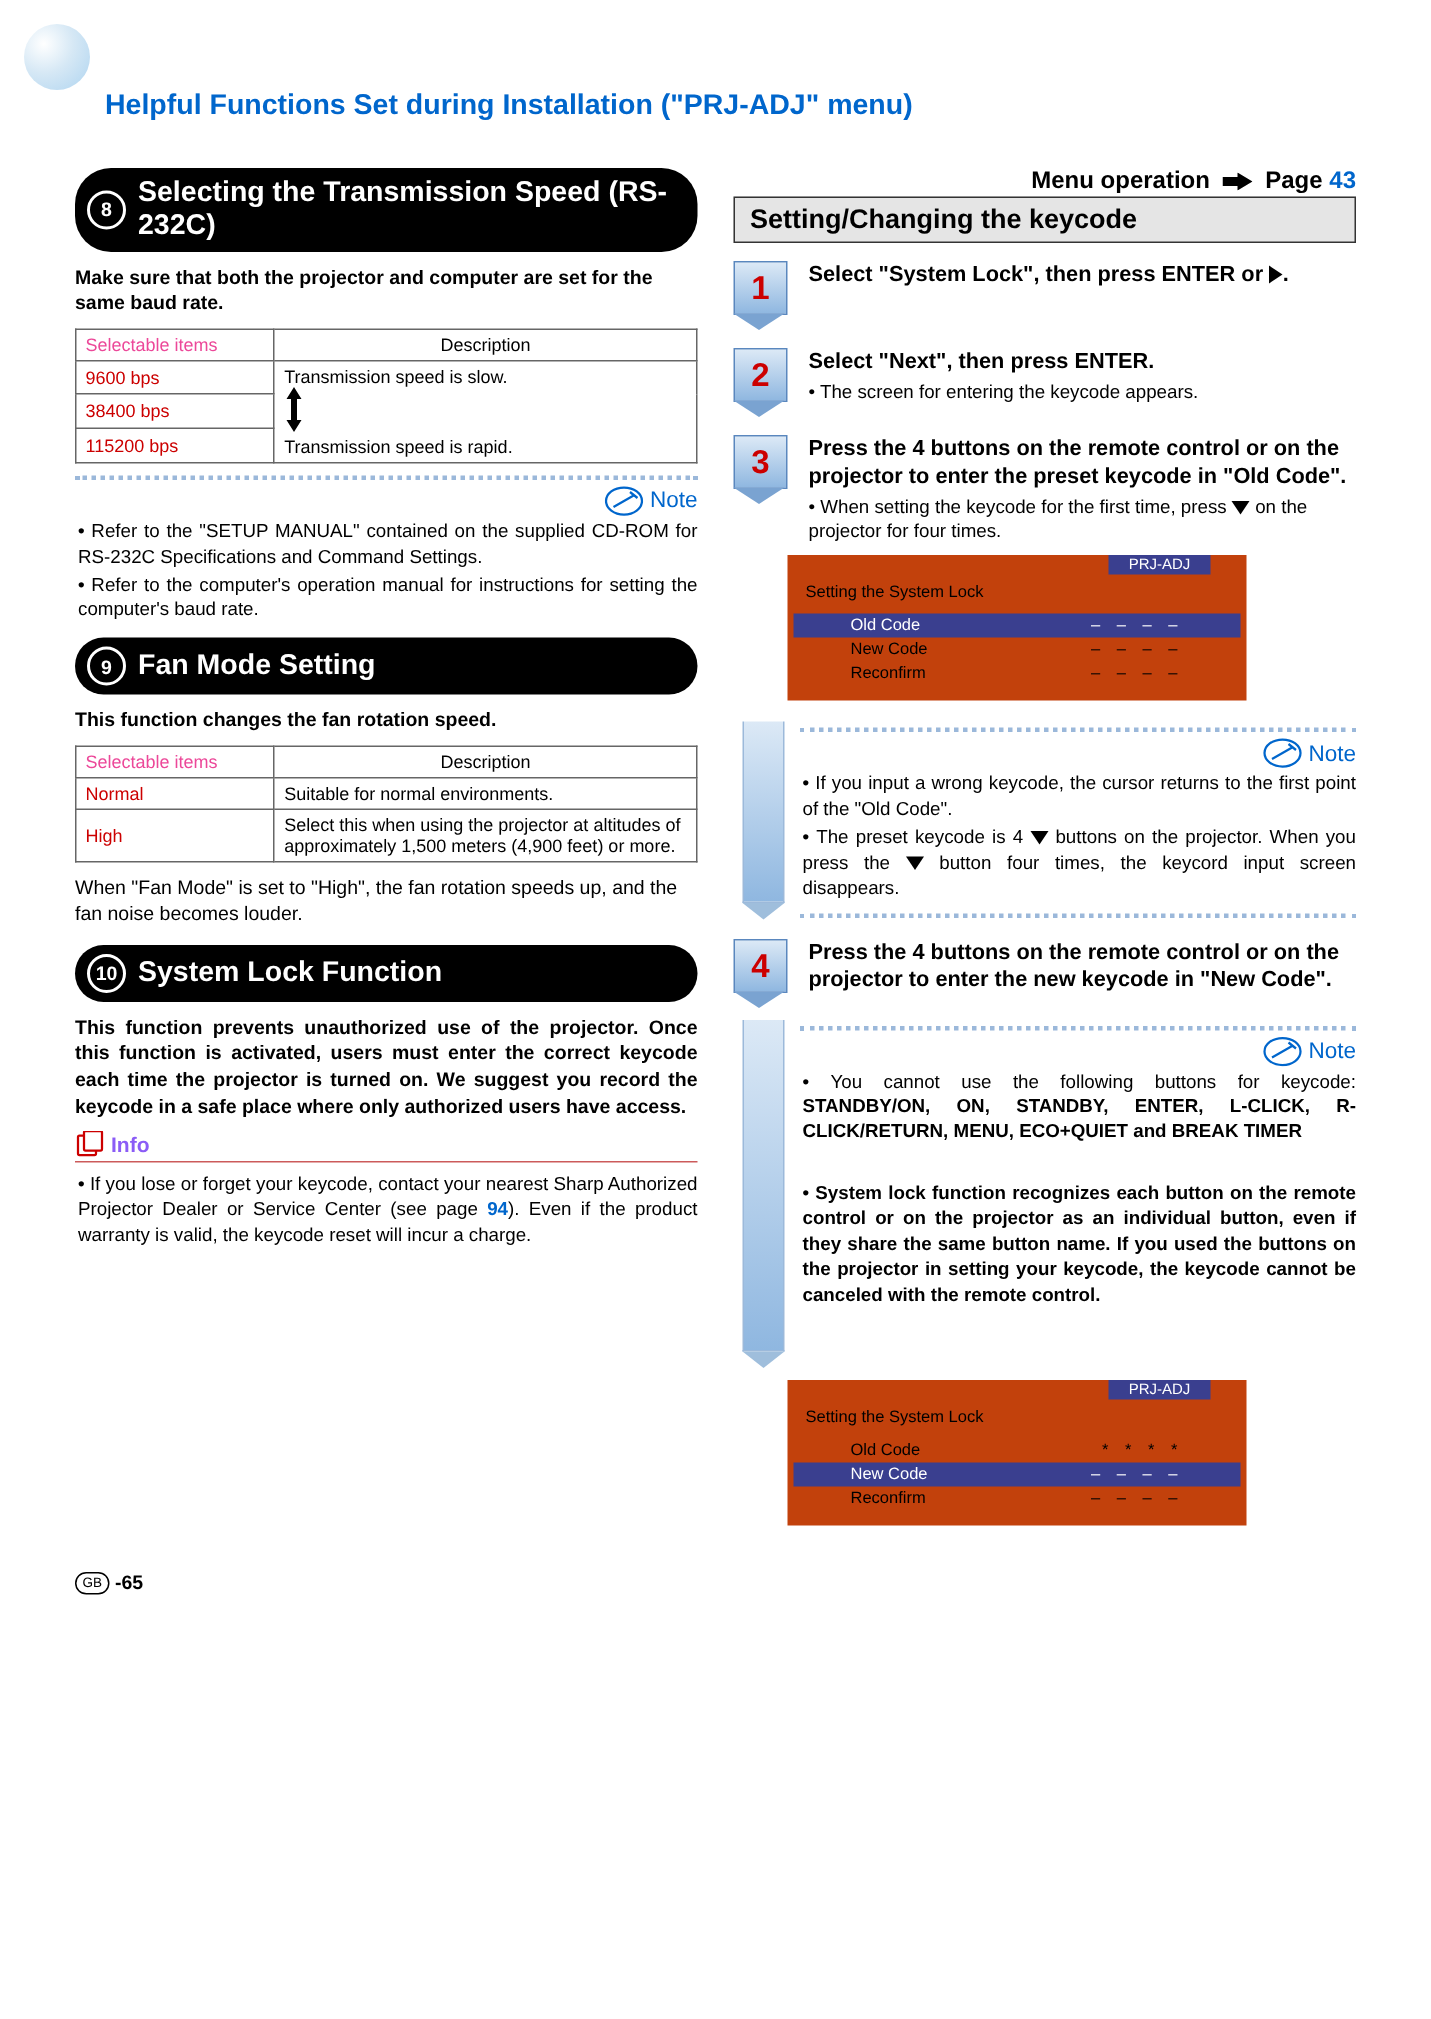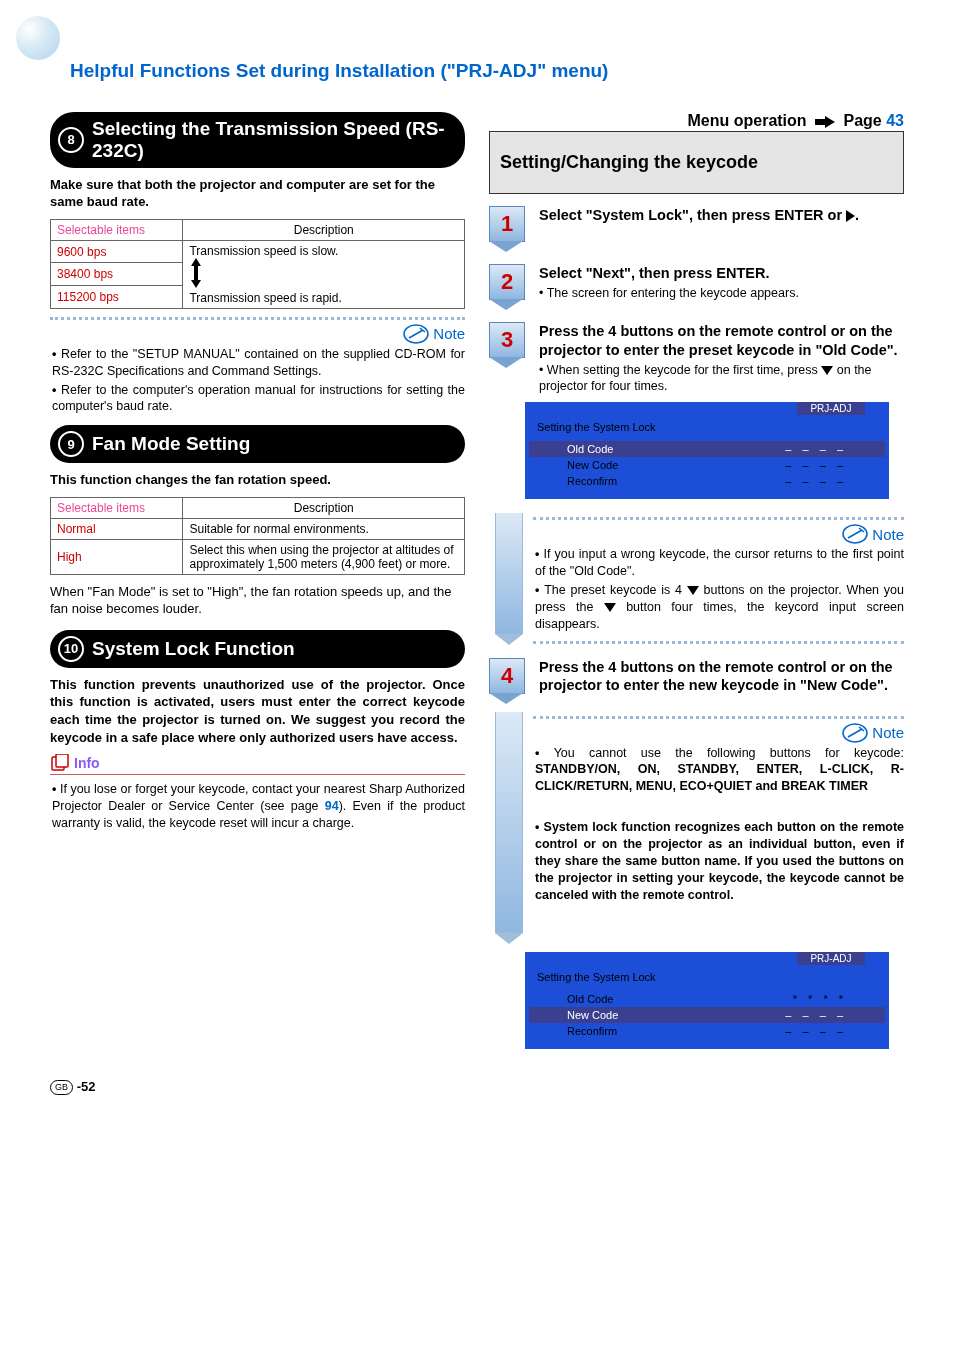--- a/index.html
+++ b/index.html
@@ -108,21 +108,21 @@
   ul.bul > li { text-align: justify; font-size: 12.5px; line-height: 1.35; margin-bottom: 2px; }
   ul.bul > li::before { content: "• "; font-weight: bold; }
 
   .info-hdr { display:flex; align-items:center; gap:4px; margin-top:8px; }
   .info-hdr .lbl { color:#8b5cf6; font-weight:bold; font-size:14px; }
   .info-rule { height:1px; background:#cc5a5a; margin:2px 0 6px; }
 
   .graybar {
     background:#e5e5e5;
     border:1px solid #333;
-    padding:20px 10px;
+    padding:4px 10px;
     font-size:18px;
     font-weight:bold;
     margin-bottom:12px;
   }
 
   .step {
     display:flex;
     gap:10px;
     margin-bottom:12px;
     align-items:flex-start;
@@ -143,24 +143,24 @@
     width:0;height:0;
     border-left:17px solid transparent;
     border-right:17px solid transparent;
     border-top:11px solid #7aa3d1;
     margin-top:-1px;
   }
   .step-body { flex:1; font-size:14.5px; font-weight:bold; line-height:1.3; }
   .step-body .sub { font-weight:normal; font-size:12.5px; display:block; margin-top:2px; }
 
   .osd {
-    background:#1d4ed8;
+    background:#c2410c;
     font-size:11px;
     margin:8px 0 0 36px;
-    width:364px;
+    width:306px;
   }
   .osd .tab { background:#3a3f8f; color:#fff; font-size:10px; text-align:center; padding:1px 4px; width:60px; margin-left:auto; margin-right:24px; }
   .osd .inner { padding:6px 12px 10px; }
   .osd .row { display:flex; justify-content:space-between; padding:2px 0;}
   .osd .hl { background:#3a3f8f; color:#fff; }
   .osd .dash { letter-spacing:4px; }
 
   .tri-sm {
     display:inline-block;
     width:0;height:0;
@@ -454,15 +454,15 @@
             <span class="dash" style="padding-right:30px;">– – – –</span>
           </div>
         </div>
       </div>
 
     </div>
   </div>
 
   <div class="pgnum">
     <span class="badge">GB</span>
-    <span class="hy">-52</span>
+    <span class="hy">-65</span>
   </div>
 </div>
 
 </body></html>

